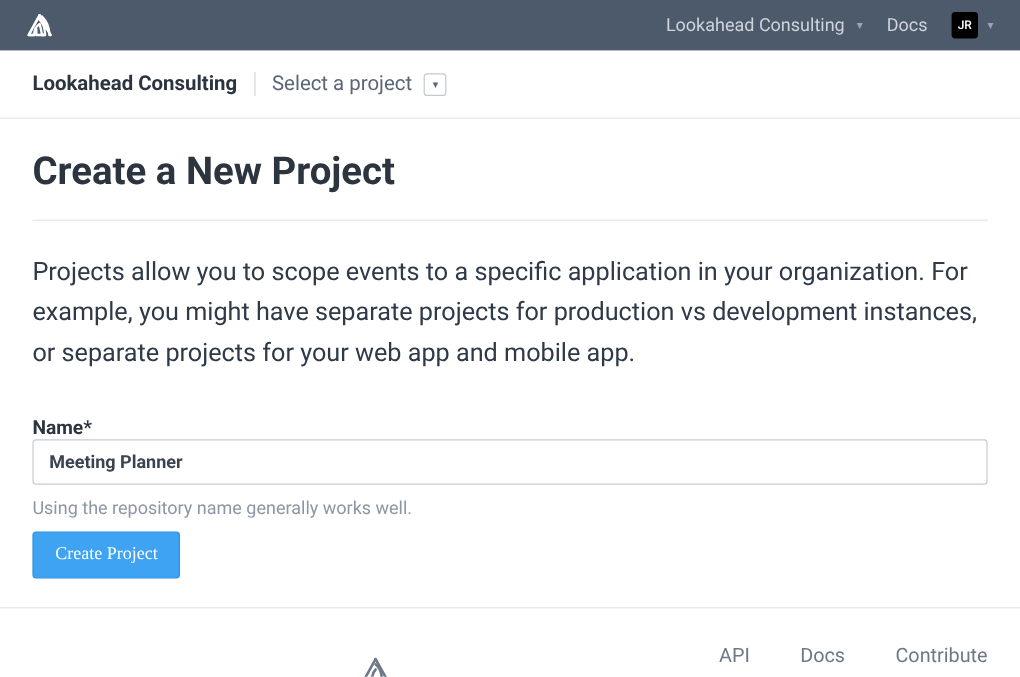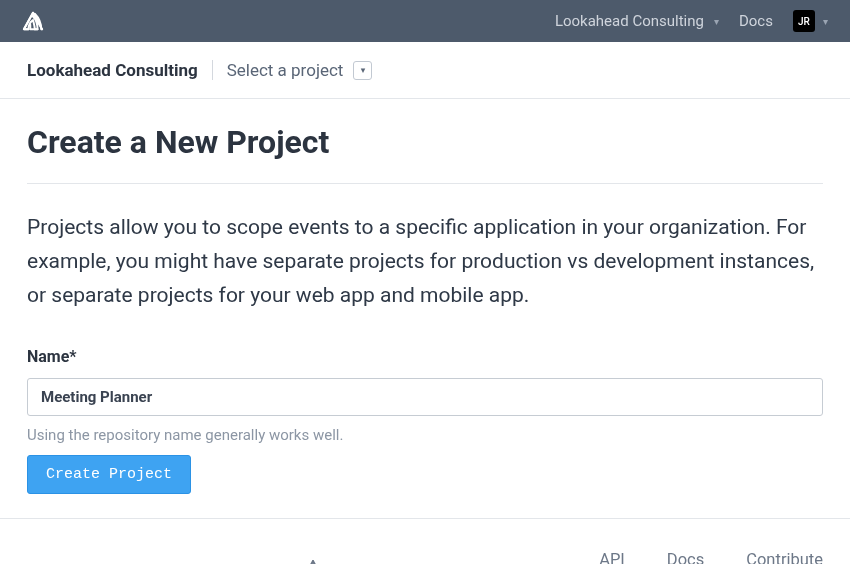--- a/index.html
+++ b/index.html
@@ -131,21 +131,20 @@
     .description {
       font-size: 21px;
       line-height: 1.63;
       color: #2f3947;
       margin-bottom: 34px;
     }
     .field-label {
       font-weight: 700;
       font-size: 16px;
       color: #2c3440;
-      margin-bottom: 12px;
     }
     .text-input {
       width: 100%;
       border: 1px solid #c6ccd3;
       border-radius: 3px;
       padding: 9px 13px;
       font-size: 15px;
       color: #3a4351;
       font-family: inherit;
       margin-bottom: 10px;
@@ -156,21 +155,21 @@
       color: #8c96a4;
       margin-bottom: 11px;
     }
     .create-btn {
       background: #3ea3f2;
       color: #fff;
       border: 1px solid #2b92e5;
       border-radius: 3px;
       padding: 10px 18px;
       font-size: 15px;
-      font-family: Liberation Mono, monospace;
+      font-family: Liberation Serif, serif;
       cursor: pointer;
     }
     
     .footer {
       border-top: 1px solid #e3e6ea;
       margin-top: 24px;
       height: 82px;
       display: flex;
       align-items: center;
       padding: 0 27px;

